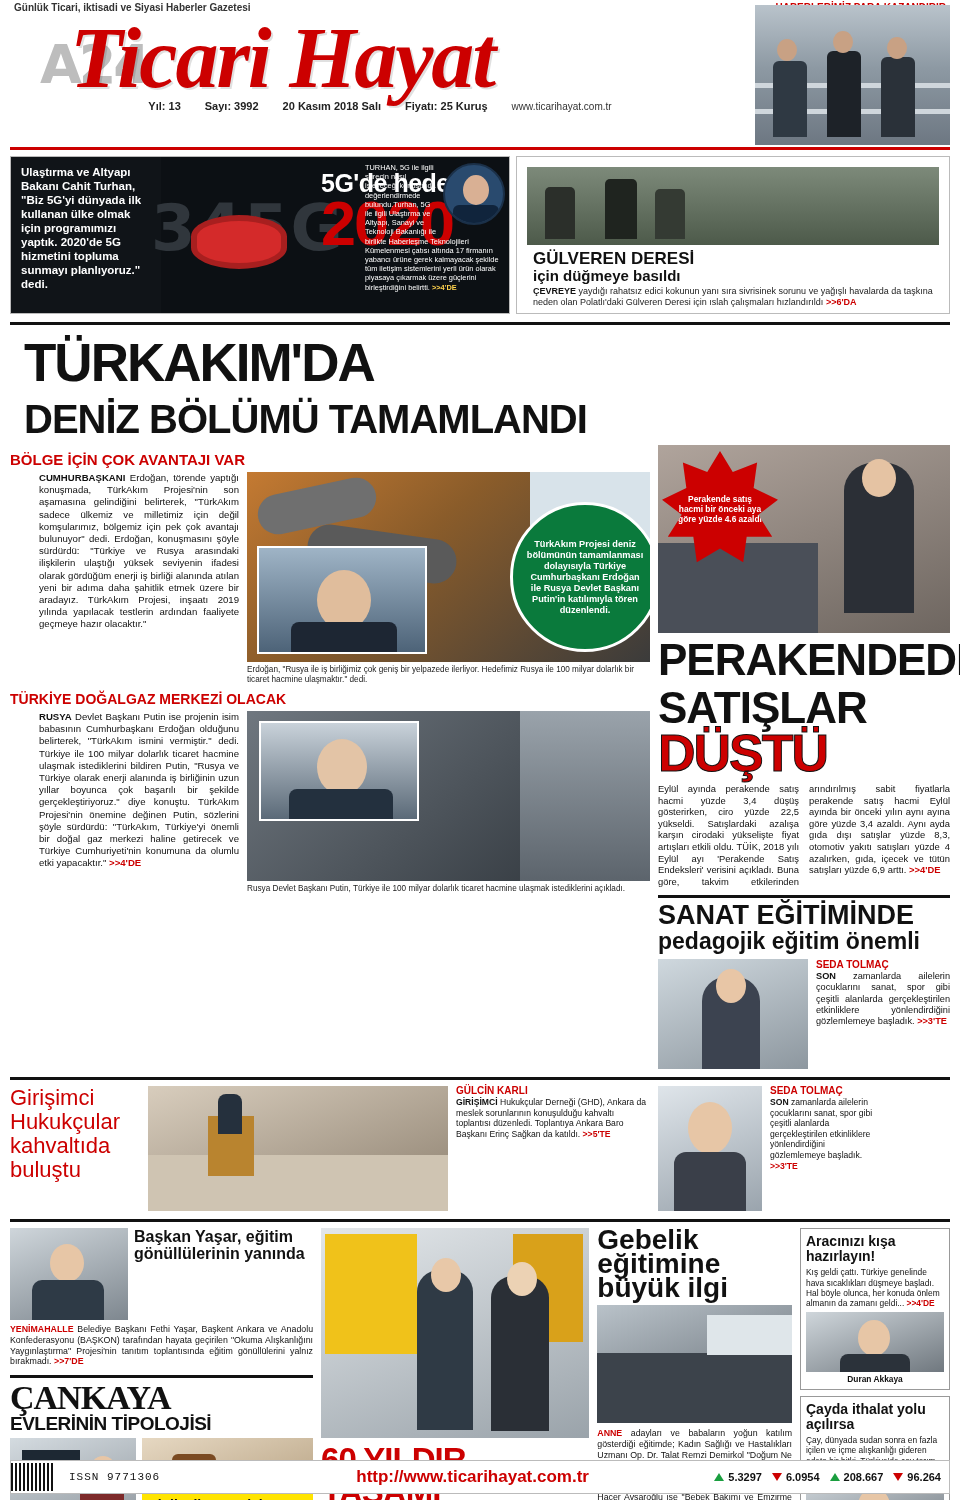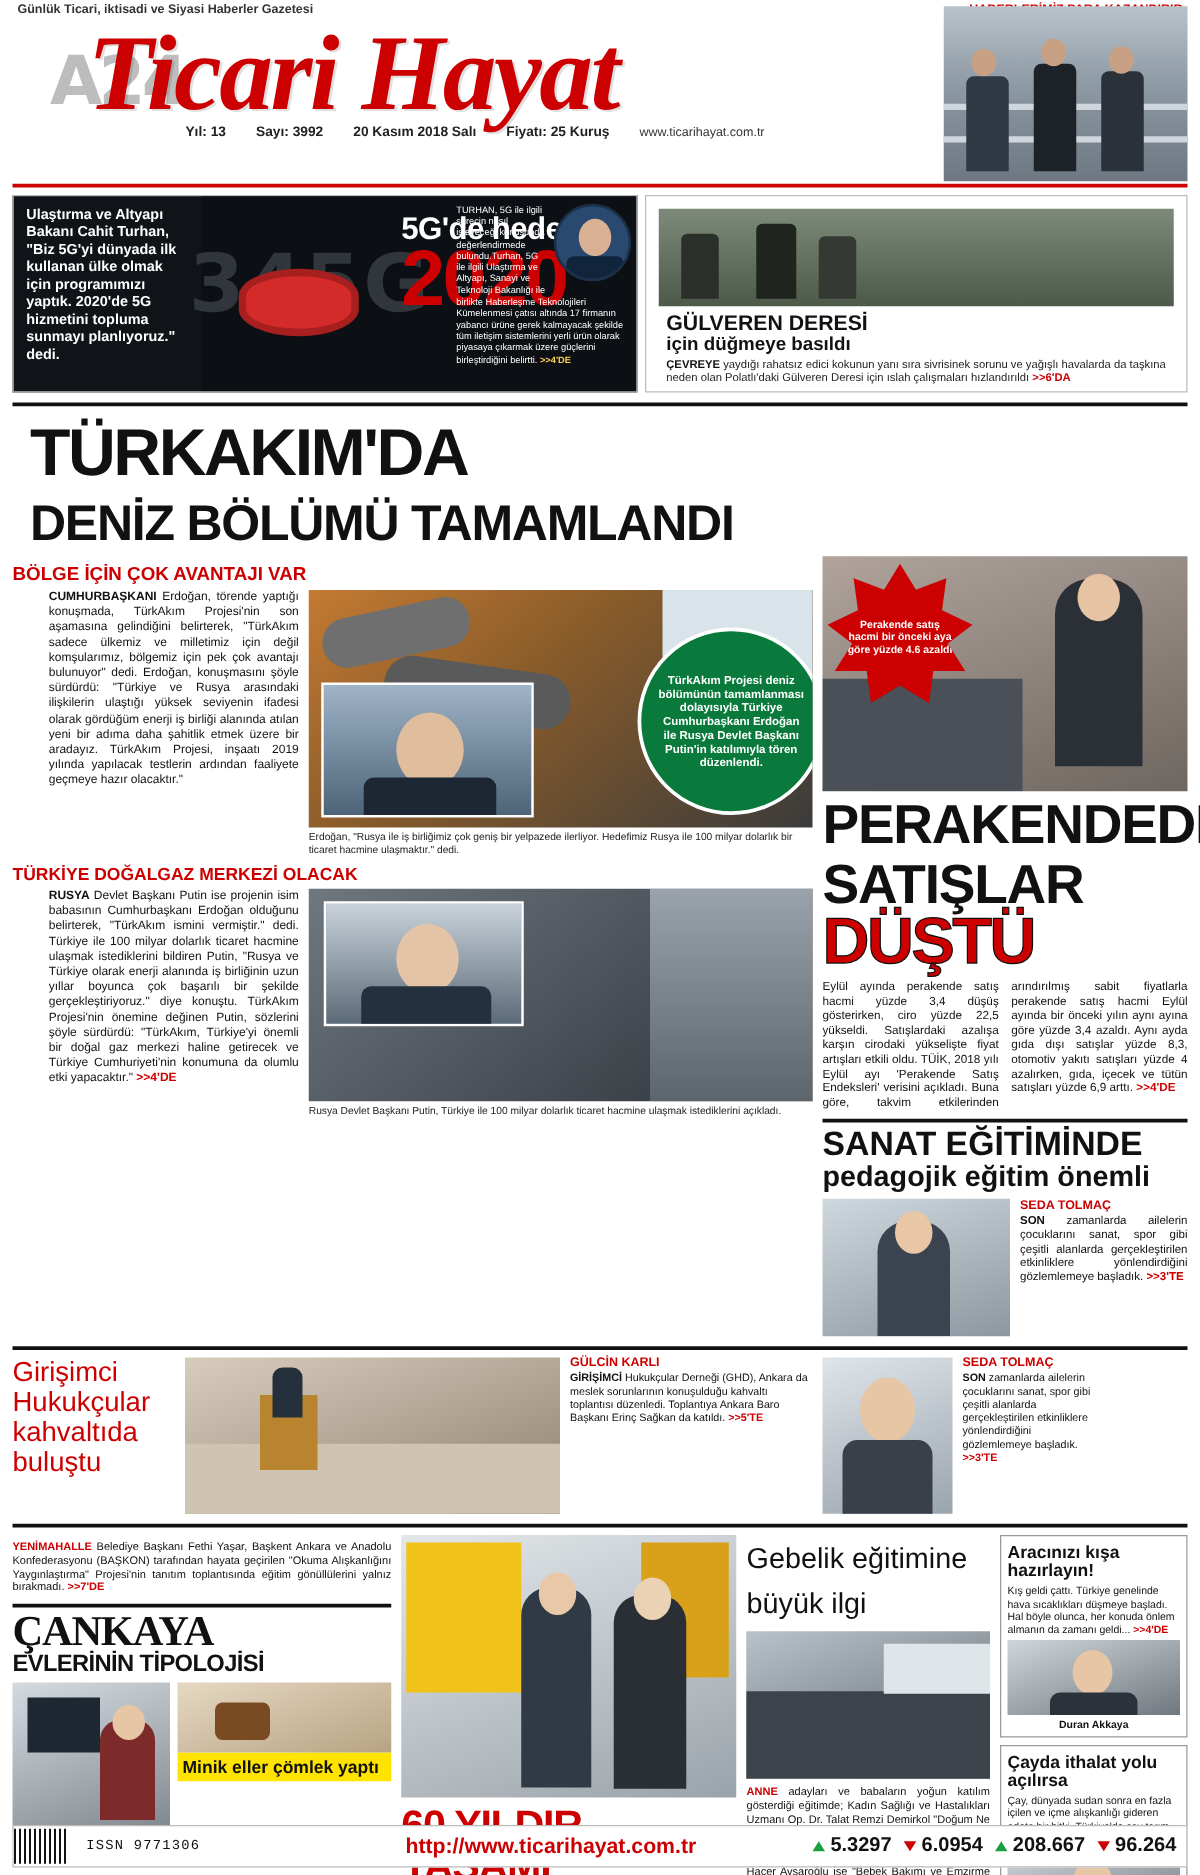--- a/index.html
+++ b/index.html
@@ -229,21 +229,21 @@
 
   .yil60-photo { height:210px; background:linear-gradient(160deg,#e3e7ea,#9aa3aa); position:relative; overflow:hidden; }
   .yil60-photo .artwork { position:absolute; left:4px; top:6px; width:92px; height:120px; background:#f0c21a; }
   .yil60-photo .artwork2 { position:absolute; right:6px; top:6px; width:70px; height:108px; background:#d9a11a; }
   .yil60-photo .woman { position:absolute; left:96px; top:42px; width:56px; height:160px; background:#2f3a45; border-radius:22px 22px 0 0; }
   .yil60-photo .woman .head { position:absolute; left:14px; top:-12px; width:30px; height:34px; border-radius:50%; background:#e8c8a8; }
   .yil60-photo .man { position:absolute; left:170px; top:48px; width:58px; height:155px; background:#2a2f36; border-radius:22px 22px 0 0; }
   .yil60-photo .man .head { position:absolute; left:16px; top:-14px; width:30px; height:34px; border-radius:50%; background:#ecd2b4; }
   .yil60-h { font-size:33px; line-height:32px; font-weight:bold; color:#cc0000; letter-spacing:-1px; margin-top:6px; }
 
-  .gebelik-h { font-size:23px; font-weight:normal; line-height:36px; }
+  .gebelik-h { font-size:28px; font-weight:bold; line-height:24px; }
   .gebelik-photo { height:118px; background:linear-gradient(160deg,#b9c2c9,#5c646c); position:relative; overflow:hidden; margin-top:5px; }
   .gebelik-photo .rows { position:absolute; left:0; bottom:0; width:100%; height:70px; background:#3c434b; }
   .gebelik-photo .screen { position:absolute; left:110px; top:10px; width:120px; height:40px; background:#dfe6ea; }
   .gebelik-body { font-size:8.8px; line-height:10.6px; text-align:justify; margin-top:5px; }
   .gebelik-body .nm { color:#cc0000; font-weight:bold; }
   .gebelik-body .ref { color:#cc0000; font-weight:bold; }
 
   .col-far { width:150px; }
   .opbox { border:1px solid #999; padding:5px; margin-bottom:6px; }
   .op-title { font-size:14px; font-weight:bold; line-height:15px; }
@@ -254,21 +254,21 @@
   .op-name { font-size:8.4px; font-weight:bold; text-align:center; margin-top:2px; }
 
   
   .footer {
     position:absolute; left:10px; right:10px; bottom:6px; height:34px;
     border:1px solid #bbb; display:flex; align-items:center; background:#fff;
   }
   .footer .issn { width:170px; font-size:11px; letter-spacing:1px; padding-left:8px; font-family:"Liberation Mono", monospace; }
   .footer .bar { width:44px; height:28px; background:repeating-linear-gradient(90deg,#111 0 2px,#fff 2px 4px); margin-right:6px;}
   .footer .url { flex:1; text-align:center; font-size:17px; font-weight:bold; color:#cc0000; }
-  .footer .rates { display:flex; align-items:center; gap:10px; padding-right:8px; font-size:16px; font-weight:bold; }
+  .footer .rates { display:flex; align-items:center; gap:10px; padding-right:8px; font-size:11px; font-weight:bold; }
   .footer .rates .it { display:flex; align-items:center; gap:4px; }
   .tri-up { width:0;height:0;border-left:5px solid transparent;border-right:5px solid transparent;border-bottom:8px solid #1a9e3f; }
   .tri-dn { width:0;height:0;border-left:5px solid transparent;border-right:5px solid transparent;border-top:8px solid #cc0000; }
 </style>
 </head>
 <body>
 
 <div class="page">
 
   <div class="masthead">
@@ -443,20 +443,27 @@
     <div class="band-note">
       <div class="nm">SEDA TOLMAÇ</div>
       <b>SON</b><span> zamanlarda ailelerin çocuklarını sanat, spor gibi çeşitli alanlarda gerçekleştirilen etkinliklere yönlendirdiğini gözlemlemeye başladık.</span>
       <b style="color:#cc0000">&gt;&gt;3'TE</b>
     </div>
   </div>
 
   <div class="lower">
 
     <div class="lw-a">
+      <div class="mini-row">
+        <div class="mini-photo">
+            <div class="face"></div>
+            <div class="body"></div>
+          </div>
+        <div class="mini-head">Başkan Yaşar, eğitim gönüllülerinin yanında</div>
+      </div>
       <div class="mini-body">
         <b class="nm">YENİMAHALLE</b><span> Belediye Başkanı Fethi Yaşar, Başkent Ankara ve Anadolu Konfederasyonu (BAŞKON) tarafından hayata geçirilen "Okuma Alışkanlığını Yaygınlaştırma" Projesi'nin tanıtım toplantısında eğitim gönüllülerini yalnız bırakmadı.</span>
         <b class="ref">&gt;&gt;7'DE</b>
       </div>
 
       <div style="height:3px;background:#111;margin:8px 0 4px 0;"></div>
       <div class="cankaya-title">ÇANKAYA</div>
       <div class="cankaya-sub">EVLERİNİN TİPOLOJİSİ</div>
       <div class="cankaya-row">
         <div class="cankaya-photo">

